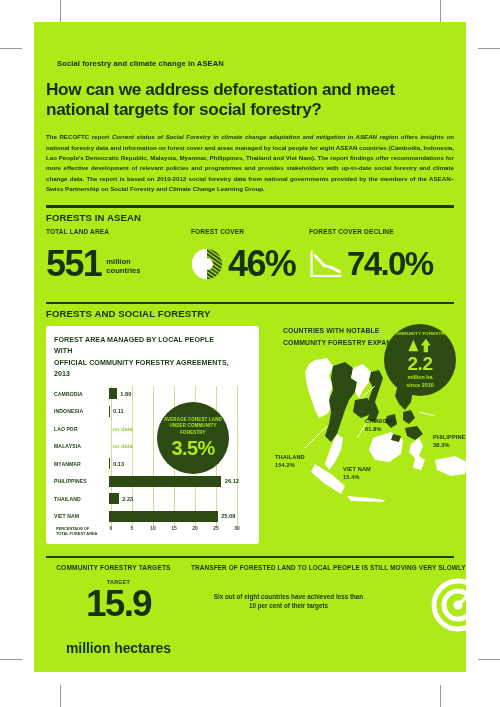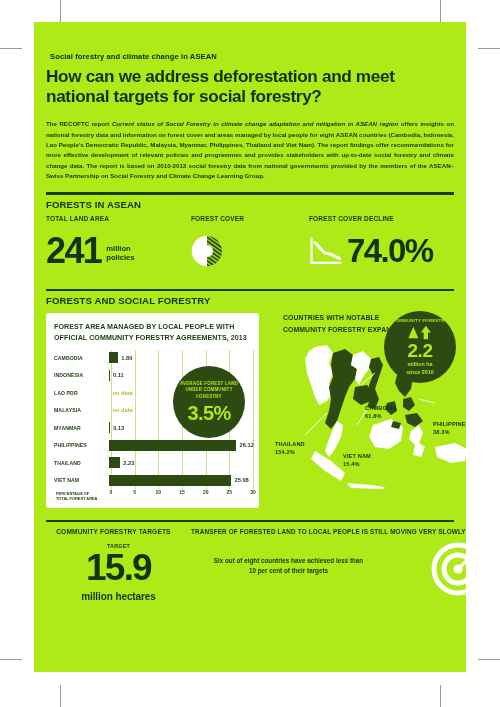--- a/index.html
+++ b/index.html
@@ -17,21 +17,21 @@
   
   #poster{
     position:absolute;left:34px;top:22px;width:432px;height:650px;
     background:#aeea17;overflow:hidden;
   }
   .pad{padding:0 12px;}
 
   
   .kicker{
     font-size:7.6px;font-weight:bold;color:#0f2b0b;letter-spacing:.1px;
-    margin:4px;padding-top:26px;
+    margin:11px;padding-top:26px;
   }
   .headline{
     font-size:17.2px;line-height:1.17;font-weight:bold;color:#13300d;
     margin:5px 0 0 0;letter-spacing:-.35px;
   }
 
   
   .intro-wrap{margin-top:13px;}
   .intro{
     font-size:6.15px;line-height:1.68;color:#16350f;text-align:justify;
@@ -69,21 +69,21 @@
   }
   .donut{width:32px;height:32px;margin-right:5px;flex:0 0 auto;}
   .declinechart{width:34px;height:30px;margin-right:4px;flex:0 0 auto;}
 
   
   .fsf-body{display:flex;margin-top:7px;}
 
   
   .card{
     width:213px;background:#ffffff;border-radius:3px;
-    padding:8px 4px 6px 8px;box-sizing:border-box;position:relative;
+    padding:8px 20px 6px 8px;box-sizing:border-box;position:relative;
     flex:0 0 auto;
   }
   .card-title{
     font-size:7.35px;font-weight:bold;color:#1b3c10;line-height:1.55;
     letter-spacing:.05px;margin:0 0 6px 0;transform:scaleX(.97);
     transform-origin:left top;
   }
   .chart{position:relative;height:152px;}
   .grid{position:absolute;left:57px;right:2px;top:0;bottom:16px;}
   .gline{position:absolute;top:0;bottom:-4px;width:1px;background:#cfe08a;}
@@ -144,21 +144,21 @@
   
   .bottom{display:flex;margin-top:6px;text-align:center;}
   .bt-left{width:145px;flex:0 0 auto;}
   .bt-right{flex:1 1 auto;position:relative;}
   .bt-head{
     font-size:7.1px;font-weight:bold;color:#16350f;letter-spacing:.15px;
     transform:scaleX(.93);transform-origin:left center;white-space:nowrap;
   }
   .bt-target{font-size:5.4px;font-weight:bold;color:#1b3c10;margin-top:7px;letter-spacing:.2px;}
   .bt-big{font-size:37px;font-weight:bold;color:#153310;line-height:.95;letter-spacing:-1.8px;margin-top:1px;}
-  .bt-unit{font-size:10px;font-weight:bold;color:#16350f;margin-top:6px;letter-spacing:-.1px;}
+  .bt-unit{font-size:14px;font-weight:bold;color:#16350f;margin-top:19px;letter-spacing:-.1px;}
   .bt-copy{font-size:6.3px;font-weight:bold;color:#16350f;line-height:1.55;margin-top:20px;width:195px;}
   .bullseye{position:absolute;right:2px;top:8px;width:64px;height:60px;}
 </style>
 </head>
 <body>
 
 <div class="cropmark cm-v" style="left:60px;top:0px;"></div>
 <div class="cropmark cm-v" style="left:440px;top:0px;"></div>
 <div class="cropmark cm-v" style="left:60px;top:685px;"></div>
 <div class="cropmark cm-v" style="left:440px;top:685px;"></div>
@@ -181,24 +181,24 @@
     </div>
 
     <div class="rule"></div>
     <div class="sec-head">FORESTS IN ASEAN</div>
 
     <div class="stats">
 
       <div class="stat stat-1">
         <div class="stat-label">TOTAL LAND AREA</div>
         <div class="stat-body">
-          <span class="bignum">241</span>
+          <span class="bignum">551</span>
           <span class="unit">
             <span>million</span><br>
-            <span>policies</span>
+            <span>countries</span>
           </span>
         </div>
       </div>
 
       <div class="stat stat-2">
         <div class="stat-label">FOREST COVER</div>
         <div class="stat-body">
           <span class="donut">
             <svg viewBox="0 0 40 40" width="32" height="32">
               <defs>
@@ -207,20 +207,21 @@
                   <rect width="4" height="1.5" fill="#aeea17"></rect>
                 </pattern>
               </defs>
               <path d="M20 20 L20 1 A19 19 0 0 1 33.4 33.4 Z" fill="#ffffff"></path>
               <path d="M20 20 L33.4 33.4 A19 19 0 1 1 20 1 Z" fill="#ffffff"></path>
               <path d="M20 20 L20 1 A19 19 0 0 1 33.4 33.4 Z" fill="url(#hatch)"></path>
               <path d="M20 20 L33.4 33.4 A19 19 0 0 1 20 39 Z" fill="url(#hatch)"></path>
               <circle cx="20" cy="20" r="7.6" fill="#ffffff"></circle>
             </svg>
           </span>
+          <span class="bignum">46%</span>
         </div>
       </div>
 
       <div class="stat stat-3">
         <div class="stat-label">FOREST COVER DECLINE</div>
         <div class="stat-body">
           <span class="declinechart">
             <svg viewBox="0 0 40 34" width="34" height="30">
               <path d="M3 1 L3 31 L38 31" stroke="#ffffff" stroke-width="2.6" fill="none"></path>
               <path d="M7 7 L18 19 L26 21 L36 26" stroke="#ffffff" stroke-width="3.4" fill="none" stroke-linecap="round" stroke-linejoin="round"></path>

